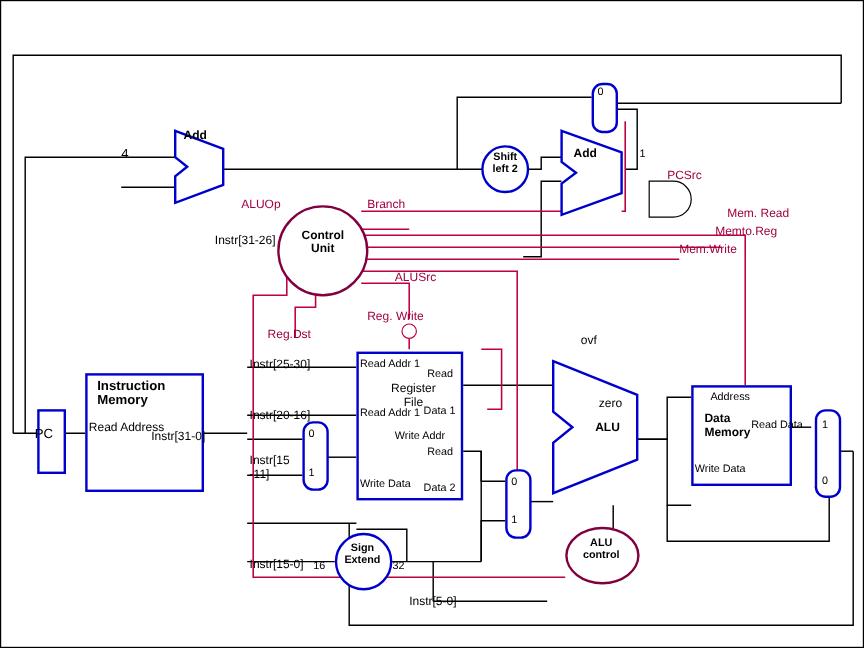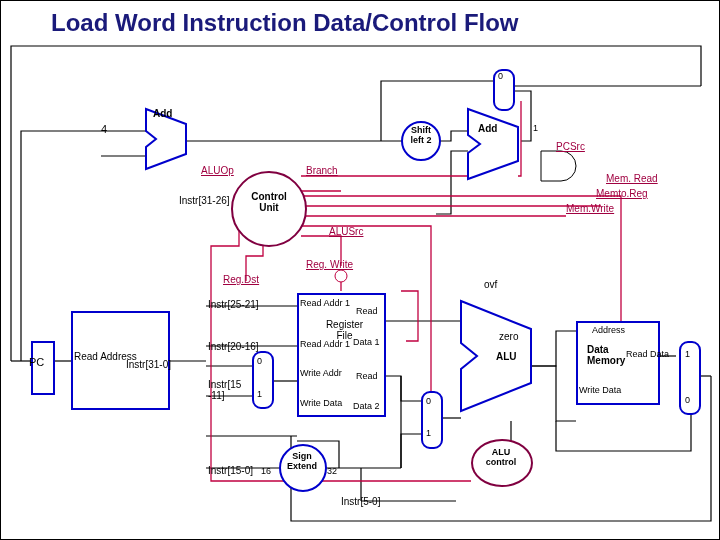--- a/index.html
+++ b/index.html
@@ -5,29 +5,28 @@
   html,body{margin:0;padding:0;font-family:Arial,Helvetica,sans-serif;}
   .page{position:relative;width:720px;height:540px;background:#fff;box-sizing:border-box;border:1px solid #000;}
   .title{position:absolute;left:50px;top:8px;font-size:24px;font-weight:bold;color:#1a1a7a;}
   .block{position:absolute;border:2px solid #0000cc;background:#fff;}
   .ellipse{position:absolute;border:2px solid #800040;border-radius:50%;background:#fff;}
   .trap{position:absolute;background:#fff;}
   .trap svg{position:absolute;left:0;top:0;overflow:visible;}
   .label{position:absolute;font-size:11px;color:#000;}
   .label.small{font-size:10px;}
   .label.tiny{font-size:9px;}
-  .redtxt{color:#a00040;text-decoration:underline;}
+  .redtxt{color:#a00040;}
   svg.wires{position:absolute;left:0;top:0;width:720px;height:540px;pointer-events:none;}
   svg.wires path,svg.wires line,svg.wires polyline{fill:none;}
 </style>
 </head>
 <body>
 
 <div class="page">
-  <div class="title">Load Word Instruction Data/Control Flow</div>
 
   <svg class="wires" viewBox="0 0 720 540">
 
     <g stroke="#000" stroke-width="1.2">
       <line x1="10" y1="360" x2="30" y2="360"></line>
       <line x1="50" y1="360" x2="70" y2="360"></line>
       <polyline points="20,360 20,130 145,130"></polyline>
       <line x1="100" y1="155" x2="145" y2="155"></line>
       <polyline points="182,140 450,140 450,130 467,130"></polyline>
       <polyline points="435,213 450,213 450,150 467,150"></polyline>
@@ -82,20 +81,22 @@
 
     <g stroke="#000" fill="#fff">
       <path d="M540 150 h20 a15 15 0 0 1 0 30 h-20 z"></path>
     </g>
   </svg>
 
   <div class="block" style="left:30px;top:340px;width:20px;height:50px;"></div>
   <div class="label" style="left:28px;top:355px;">PC</div>
 
   <div class="block" style="left:70px;top:310px;width:95px;height:95px;"></div>
+  <div class="label" style="left:80px;top:315px;width:80px;font-weight:bold;">Instruction
+Memory</div>
   <div class="label small" style="left:73px;top:350px;">Read
 Address</div>
   <div class="label small" style="left:125px;top:358px;">Instr[31-0]</div>
 
   <div class="trap" style="left:145px;top:108px;width:40px;height:60px;">
     <svg width="40" height="60">
         <polygon points="0,0 40,15 40,45 0,60 0,38 10,30 0,22" fill="#fff" stroke="#0000cc" stroke-width="2"></polygon>
       </svg>
   </div>
   <div class="label small" style="left:152px;top:107px;font-weight:bold;">Add</div>
@@ -124,35 +125,35 @@
 
   <div class="label small redtxt" style="left:200px;top:164px;">ALUOp</div>
   <div class="label small redtxt" style="left:305px;top:164px;">Branch</div>
   <div class="label small redtxt" style="left:605px;top:172px;">Mem. Read</div>
   <div class="label small redtxt" style="left:595px;top:187px;">Memto.Reg</div>
   <div class="label small redtxt" style="left:565px;top:202px;">Mem.Write</div>
   <div class="label small redtxt" style="left:328px;top:225px;">ALUSrc</div>
   <div class="label small redtxt" style="left:305px;top:258px;">Reg. Write</div>
   <div class="label small redtxt" style="left:222px;top:273px;">Reg.Dst</div>
 
-  <div class="label small" style="left:207px;top:298px;">Instr[25-21]</div>
+  <div class="label small" style="left:207px;top:298px;">Instr[25-30]</div>
   <div class="label small" style="left:207px;top:340px;">Instr[20-16]</div>
   <div class="label small" style="left:207px;top:378px;white-space:pre-line;">Instr[15
 -11]</div>
   <div class="label small" style="left:207px;top:430px;margin-top:34px;">Instr[15-0]</div>
   <div class="label small" style="left:340px;top:495px;">Instr[5-0]</div>
 
   <div style="position:absolute;left:251px;top:350px;width:18px;height:54px;border:2px solid #0000cc;border-radius:9px;background:#fff;"></div>
   <div class="label tiny" style="left:256px;top:355px;">0</div>
   <div class="label tiny" style="left:256px;top:388px;">1</div>
 
   <div class="block" style="left:296px;top:292px;width:85px;height:120px;"></div>
   <div class="label tiny" style="left:299px;top:297px;">Read Addr 1</div>
   <div class="label tiny" style="left:299px;top:338px;">Read Addr 1</div>
-  <div class="label tiny" style="left:299px;top:367px;">Write Addr</div>
+  <div class="label tiny" style="left:299px;top:357px;padding-left:29px;">Write Addr</div>
   <div class="label tiny" style="left:299px;top:397px;">Write Data</div>
   <div class="label tiny" style="left:355px;top:305px;">Read</div>
   <div class="label tiny" style="left:352px;top:336px;">Data 1</div>
   <div class="label tiny" style="left:355px;top:370px;">Read</div>
   <div class="label tiny" style="left:352px;top:382px;margin-top:18px;">Data 2</div>
   <div class="label small" style="left:316px;top:318px;width:55px;text-align:center;font-weight:normal;white-space:pre-line;">Register
 File</div>
 
   <div style="position:absolute;left:420px;top:390px;width:18px;height:54px;border:2px solid #0000cc;border-radius:9px;background:#fff;"></div>
   <div class="label tiny" style="left:425px;top:395px;">0</div>

